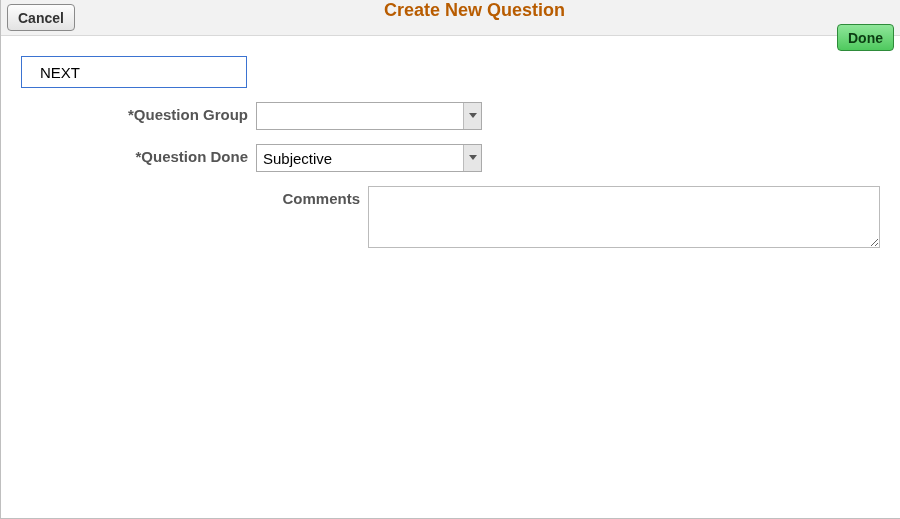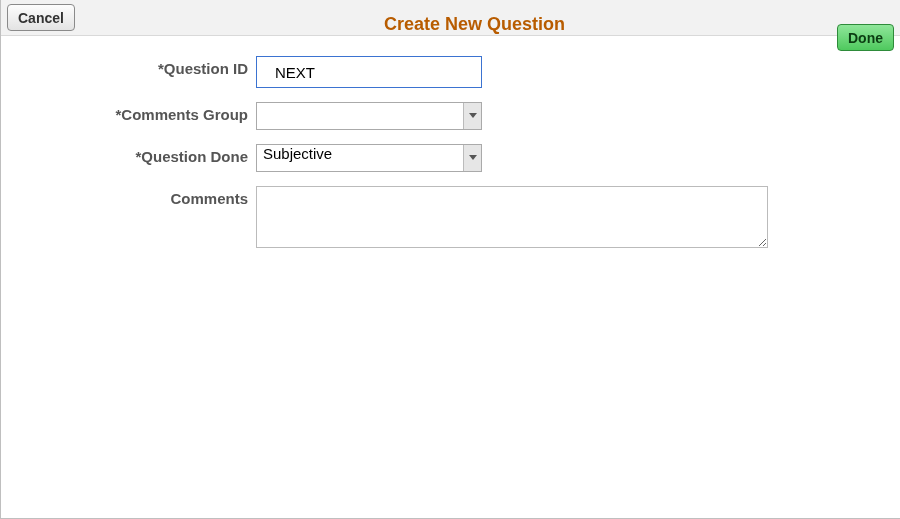--- a/index.html
+++ b/index.html
@@ -15,21 +15,21 @@
     border-left: 1px solid #bfbfbf;
     border-bottom: 1px solid #bfbfbf;
     position: relative;
   }
   .header {
     height: 36px;
     background: #f2f2f2;
     border-bottom: 1px solid #d9d9d9;
     position: relative;
     display: flex;
-    align-items: flex-end;
+    align-items: flex-start;
     justify-content: center;
   }
   .header-title {
     font-size: 18px;
     font-weight: bold;
     color: #b85c00;
     margin-left: 48px;
   }
   .btn {
     position: absolute;
@@ -83,21 +83,21 @@
     font-family: Arial, Helvetica, sans-serif;
     color: #000;
   }
   .select-wrap {
     position: relative;
     height: 28px;
     width: 226px;
     border: 1px solid #aaa;
     background: #fff;
     display: flex;
-    align-items: flex-start;
+    align-items: center;
   }
   .select-value {
     flex: 1;
     padding: 0 6px;
     font-size: 15px;
     color: #000;
     overflow: hidden;
     white-space: nowrap;
   }
   .select-arrow {
@@ -133,26 +133,25 @@
     </div>
     <div class="header-title">Create New Question</div>
     <div class="btn btn-done">
       <span>Done</span>
     </div>
   </div>
 
   <div class="form-area">
 
     <div class="form-row">
-      <div class="form-label">*Question ID</div>
       <input class="text-input" type="text" value="NEXT" style="">
     </div>
 
     <div class="form-row">
-      <div class="form-label">*Comments Group</div>
+      <div class="form-label">*Question Group</div>
       <div class="select-wrap">
         <div class="select-value"></div>
         <div class="select-arrow">
           <svg width="8" height="6" viewBox="0 0 8 6">
               <path d="M0 0 L8 0 L4 5 Z" fill="#555"></path>
             </svg>
         </div>
       </div>
     </div>
 
@@ -162,21 +161,21 @@
         <div class="select-value">Subjective</div>
         <div class="select-arrow">
           <svg width="8" height="6" viewBox="0 0 8 6">
               <path d="M0 0 L8 0 L4 5 Z" fill="#555"></path>
             </svg>
         </div>
       </div>
     </div>
 
 
-    <div class="form-row" style="margin-top:6px;">
+    <div class="form-row" style="margin-top:6px;justify-content:flex-end;">
       <div class="form-label">Comments</div>
       <div style="position:relative;">
         <textarea class="textarea" style=""></textarea>
       </div>
     </div>
 
   </div>
 </div>
 
 </body></html>

